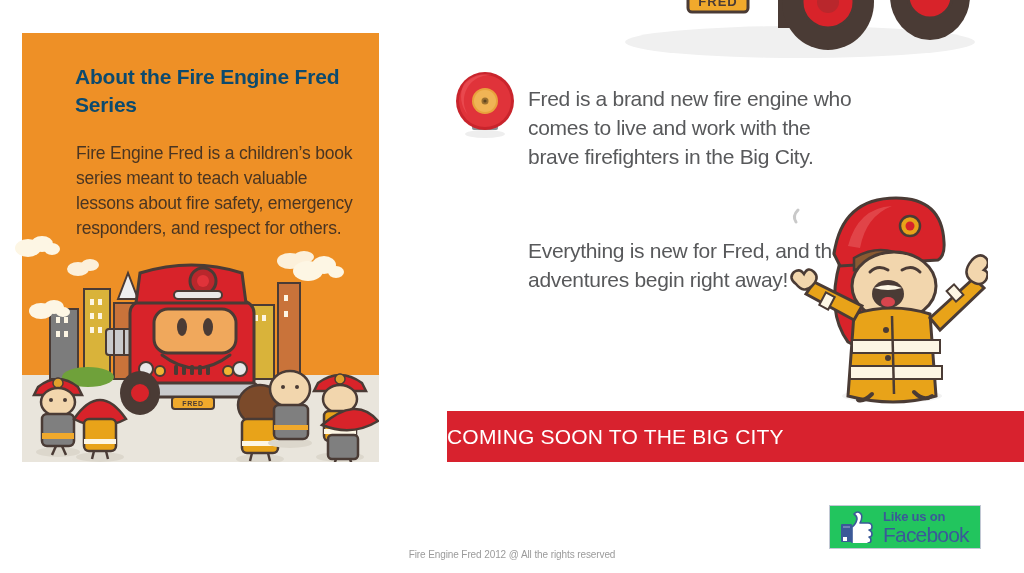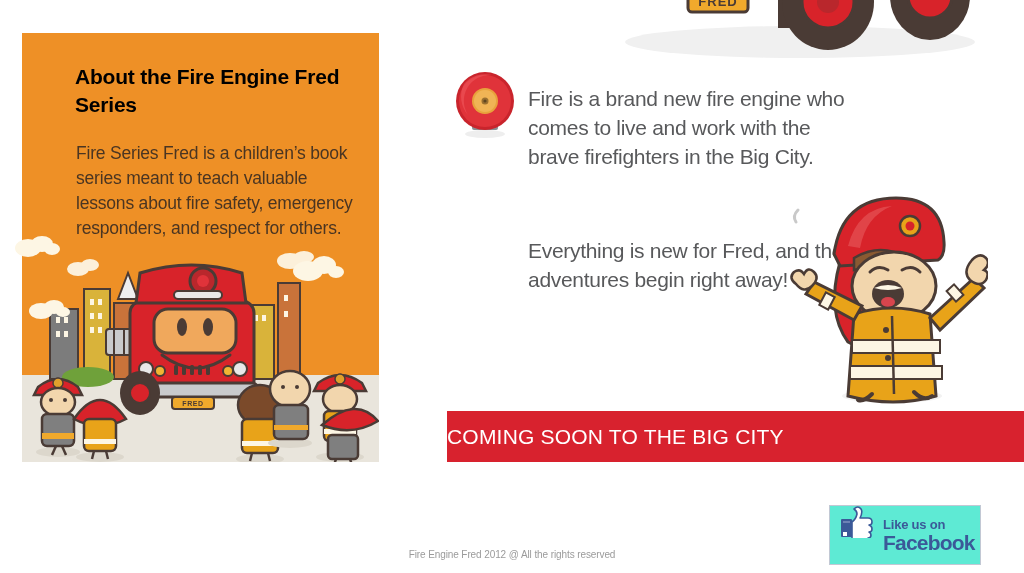--- a/index.html
+++ b/index.html
@@ -41,21 +41,21 @@
     height: 429px;
     background: #ee9026;
     overflow: hidden;
   }
   .about-heading {
     position: absolute;
     left: 53px;
     top: 30px;
     width: 275px;
     margin: 0;
-    color: #000000;
+    color: #0c4a6e;
     font-size: 21px;
     font-weight: bold;
     line-height: 28px;
     letter-spacing: -0.2px;
   }
   .about-body {
     position: absolute;
     left: 54px;
     top: 108px;
     width: 278px;
@@ -130,25 +130,26 @@
     letter-spacing: 0.2px;
     box-sizing: border-box;
   }
 
   
   .fb-badge {
     position: absolute;
     left: 829px;
     top: 505px;
     width: 152px;
-    height: 60px;
-    background: #5eead4;
+    height: 44px;
+    background: #22c55e;
     border: 1px solid #c2c8d4;
     box-sizing: border-box;
     display: flex;
+    align-items: center;
     padding-left: 10px;
   }
   .fb-thumb {
     width: 34px;
     height: 32px;
     flex: none;
     margin-right: 9px;
   }
   .fb-text {
     display: flex;
@@ -159,21 +160,21 @@
   .fb-like {
     color: #3b5998;
     font-size: 13px;
     font-weight: bold;
     letter-spacing: -0.2px;
     margin-bottom: 1px;
   }
   .fb-name {
     color: #3b5998;
     font-size: 21px;
-    font-weight: bold;
+    font-weight: normal;
     letter-spacing: -0.8px;
   }
 
   
   .footer {
     position: absolute;
     left: 0;
     top: 549px;
     width: 1024px;
     text-align: center;
@@ -219,21 +220,21 @@
     <circle cx="228" cy="110" r="26" fill="#d8232a" stroke="#4a3b35" stroke-width="3"></circle>
     <circle cx="228" cy="110" r="11" fill="#b9272c"></circle>
     <ellipse cx="330" cy="104" rx="40" ry="44" fill="#4a3b35"></ellipse>
     <circle cx="330" cy="104" r="22" fill="#d8232a" stroke="#4a3b35" stroke-width="3"></circle>
 
     <rect x="266" y="14" width="72" height="72" rx="8" fill="#c9cacc" stroke="#4a3b35" stroke-width="3"></rect>
   </svg>
 
   <div class="about-panel">
     <h2 class="about-heading">About the Fire Engine Fred Series</h2>
-    <p class="about-body">Fire Series Fred is a children’s book series meant to teach valuable lessons about fire safety, emergency responders, and respect for others.</p>
+    <p class="about-body">Fire Engine Fred is a children’s book series meant to teach valuable lessons about fire safety, emergency responders, and respect for others.</p>
 
     <svg class="panel-art" viewBox="0 0 357 215" preserveAspectRatio="xMidYMax meet">
 
       <rect x="0" y="128" width="357" height="87" fill="#e9e5dc"></rect>
 
       <g>
         <rect x="28" y="62" width="28" height="70" fill="#7c7c7c" stroke="#4a3b35" stroke-width="2"></rect>
         <rect x="62" y="42" width="26" height="90" fill="#d9b33a" stroke="#4a3b35" stroke-width="2"></rect>
         <rect x="92" y="56" width="22" height="76" fill="#c9733a" stroke="#4a3b35" stroke-width="2"></rect>
         <rect x="118" y="36" width="20" height="96" fill="#8a8a8a" stroke="#4a3b35" stroke-width="2"></rect>
@@ -388,21 +389,21 @@
     <rect x="20" y="52" width="26" height="8" rx="2" fill="#8a8f94"></rect>
     <circle cx="33" cy="31" r="29" fill="#c9242c"></circle>
     <circle cx="33" cy="31" r="26" fill="#e0333a"></circle>
     <path d="M12 14 a28 28 0 0 1 28 -9 a26 26 0 0 0 -24 40 a28 28 0 0 1 -4 -31 z" fill="#f0595f" opacity="0.55"></path>
     <circle cx="33" cy="31" r="13" fill="#e8a23c"></circle>
     <circle cx="33" cy="31" r="11" fill="#f0b455"></circle>
     <circle cx="33" cy="31" r="3.5" fill="#9a7030"></circle>
     <circle cx="33" cy="31" r="1.6" fill="#5e4520"></circle>
   </svg>
 
-  <p class="intro-text">Fire is a brand new fire engine who comes to live and work with the brave firefighters in the Big City.</p>
+  <p class="intro-text">Fred is a brand new fire engine who comes to live and work with the brave firefighters in the Big City.</p>
   <p class="intro-text second">Everything is new for Fred, and the adventures begin right away!</p>
 
   <svg class="fireman-art" viewBox="0 0 200 218">
     <ellipse cx="104" cy="208" rx="50" ry="7" fill="#f2f2f2"></ellipse>
 
     <path d="M52 74 q-14 50 8 80 q18 10 34 -4 l-8 -72 z" fill="#d8232a" stroke="#4a3b35" stroke-width="3"></path>
 
     <path d="M46 66 q8 -56 62 -56 q46 0 48 44 q1 14 -6 18 l-98 6 z" fill="#d8232a" stroke="#4a3b35" stroke-width="3"></path>
     <path d="M60 58 q10 -38 44 -40 q-26 10 -32 42 z" fill="#e85a5e" opacity="0.6"></path>
     <circle cx="122" cy="38" r="10" fill="#e8a319" stroke="#4a3b35" stroke-width="2.5"></circle>

